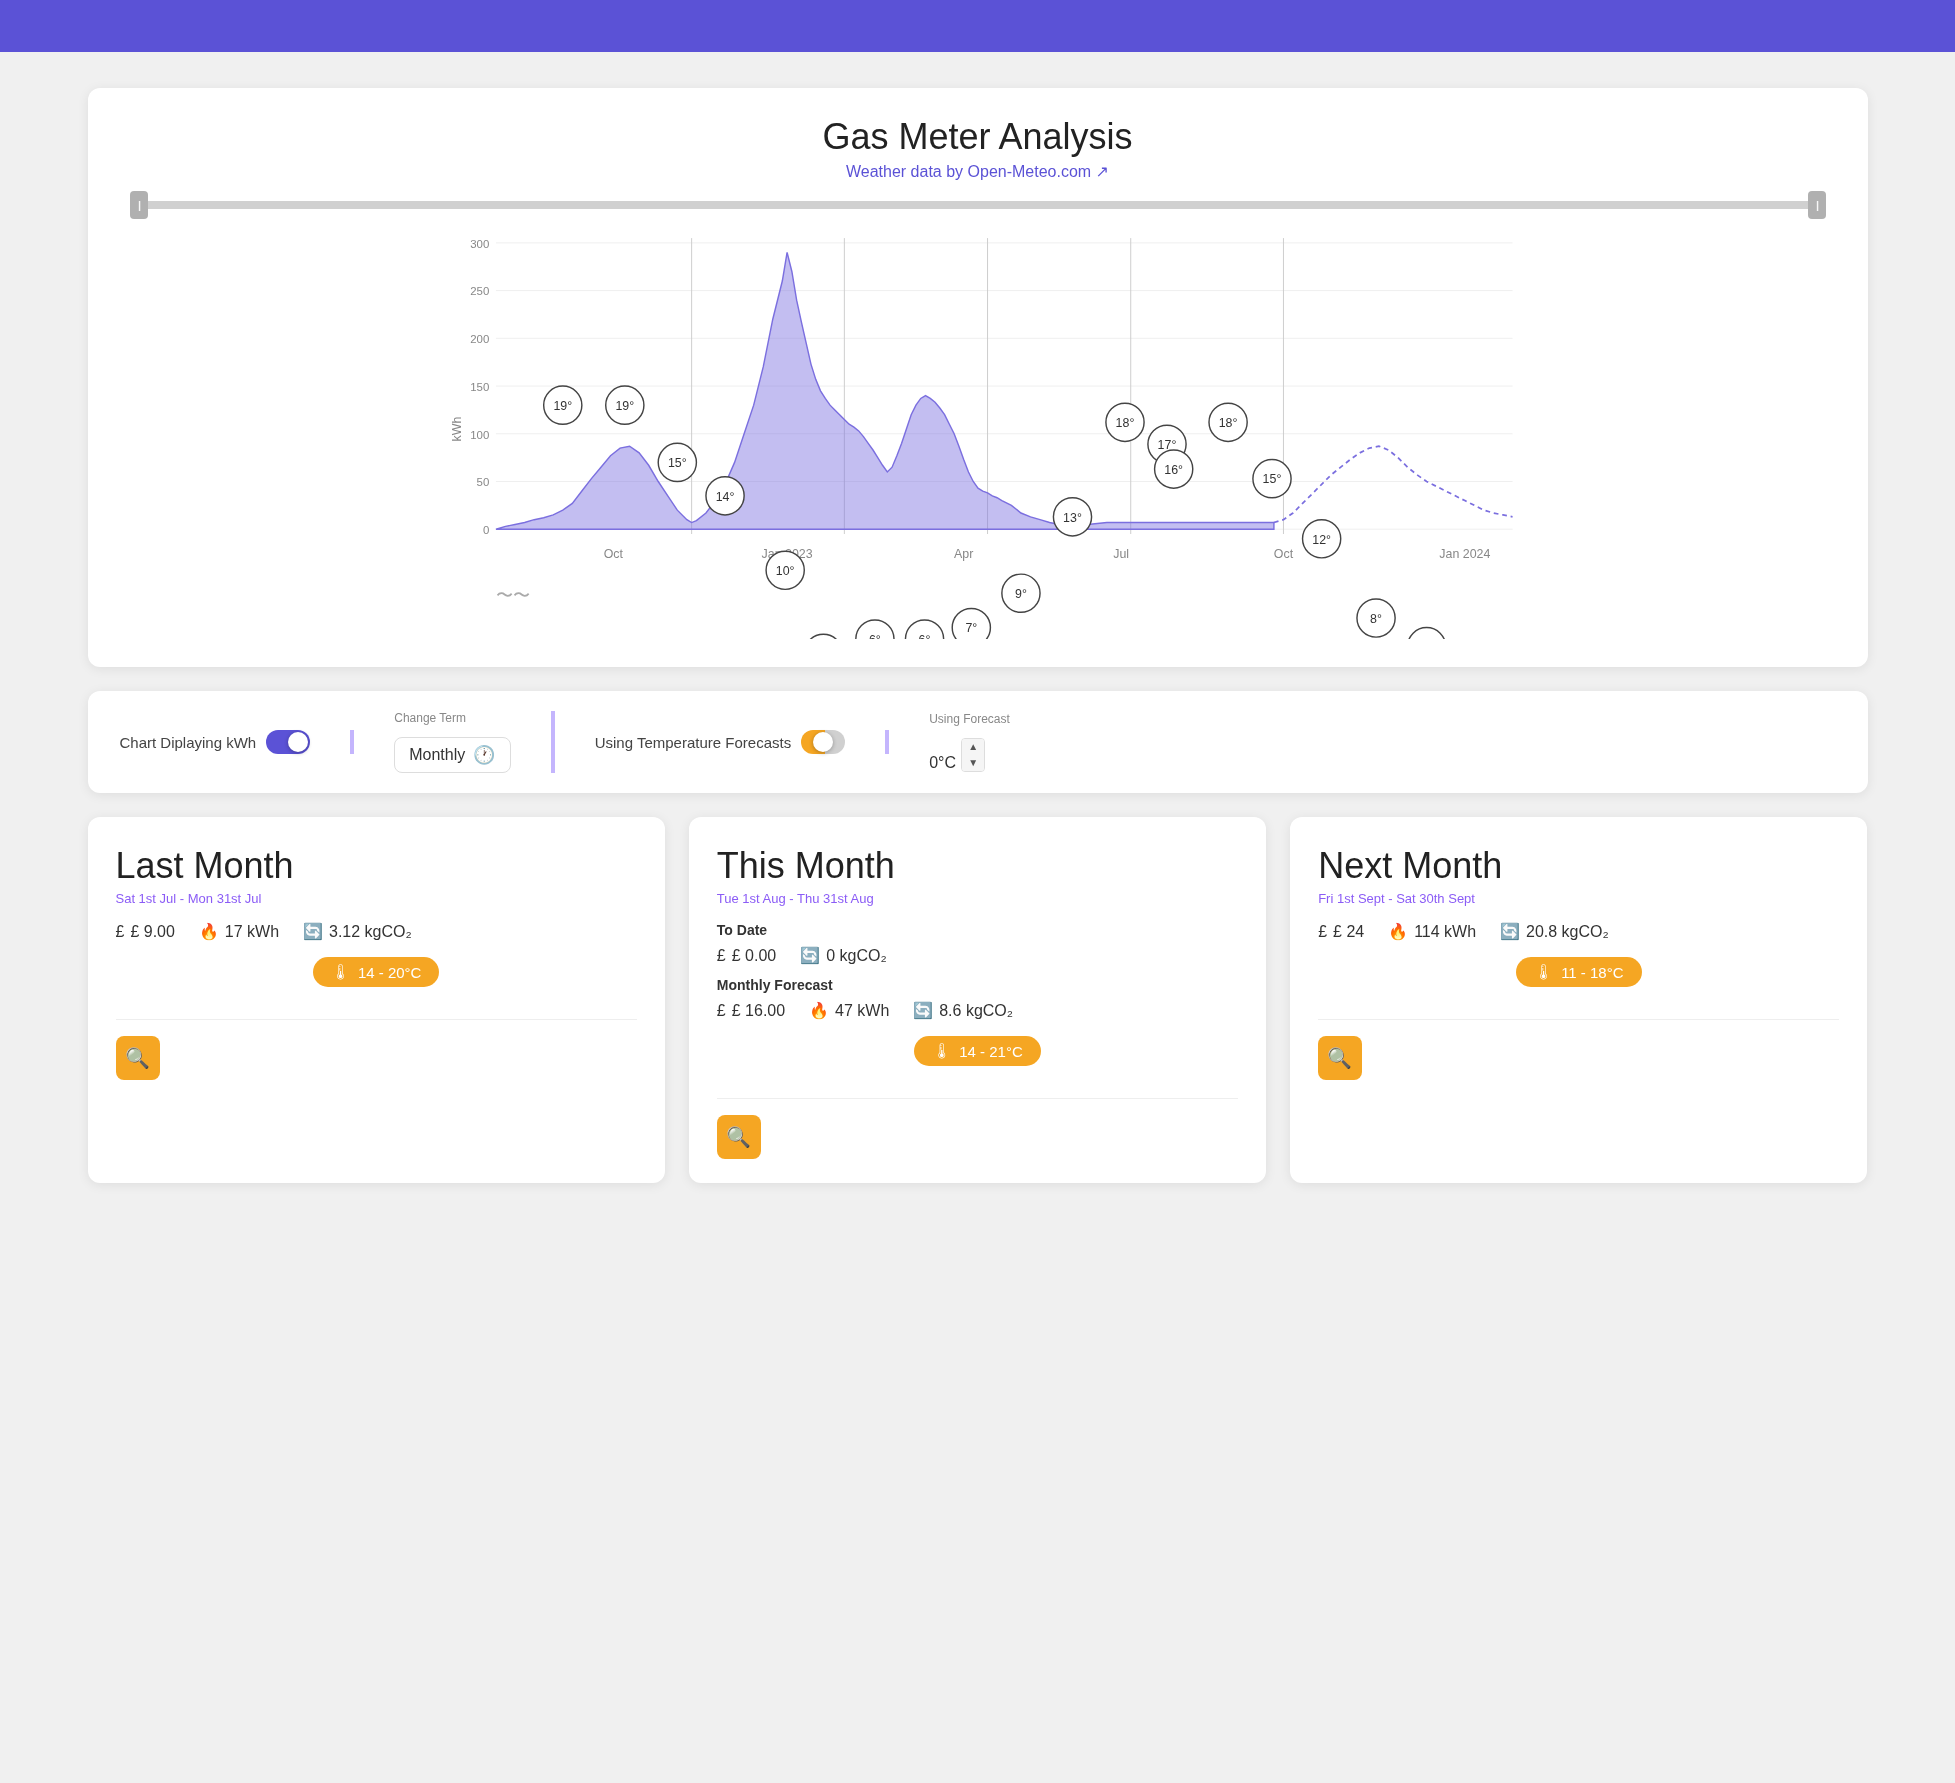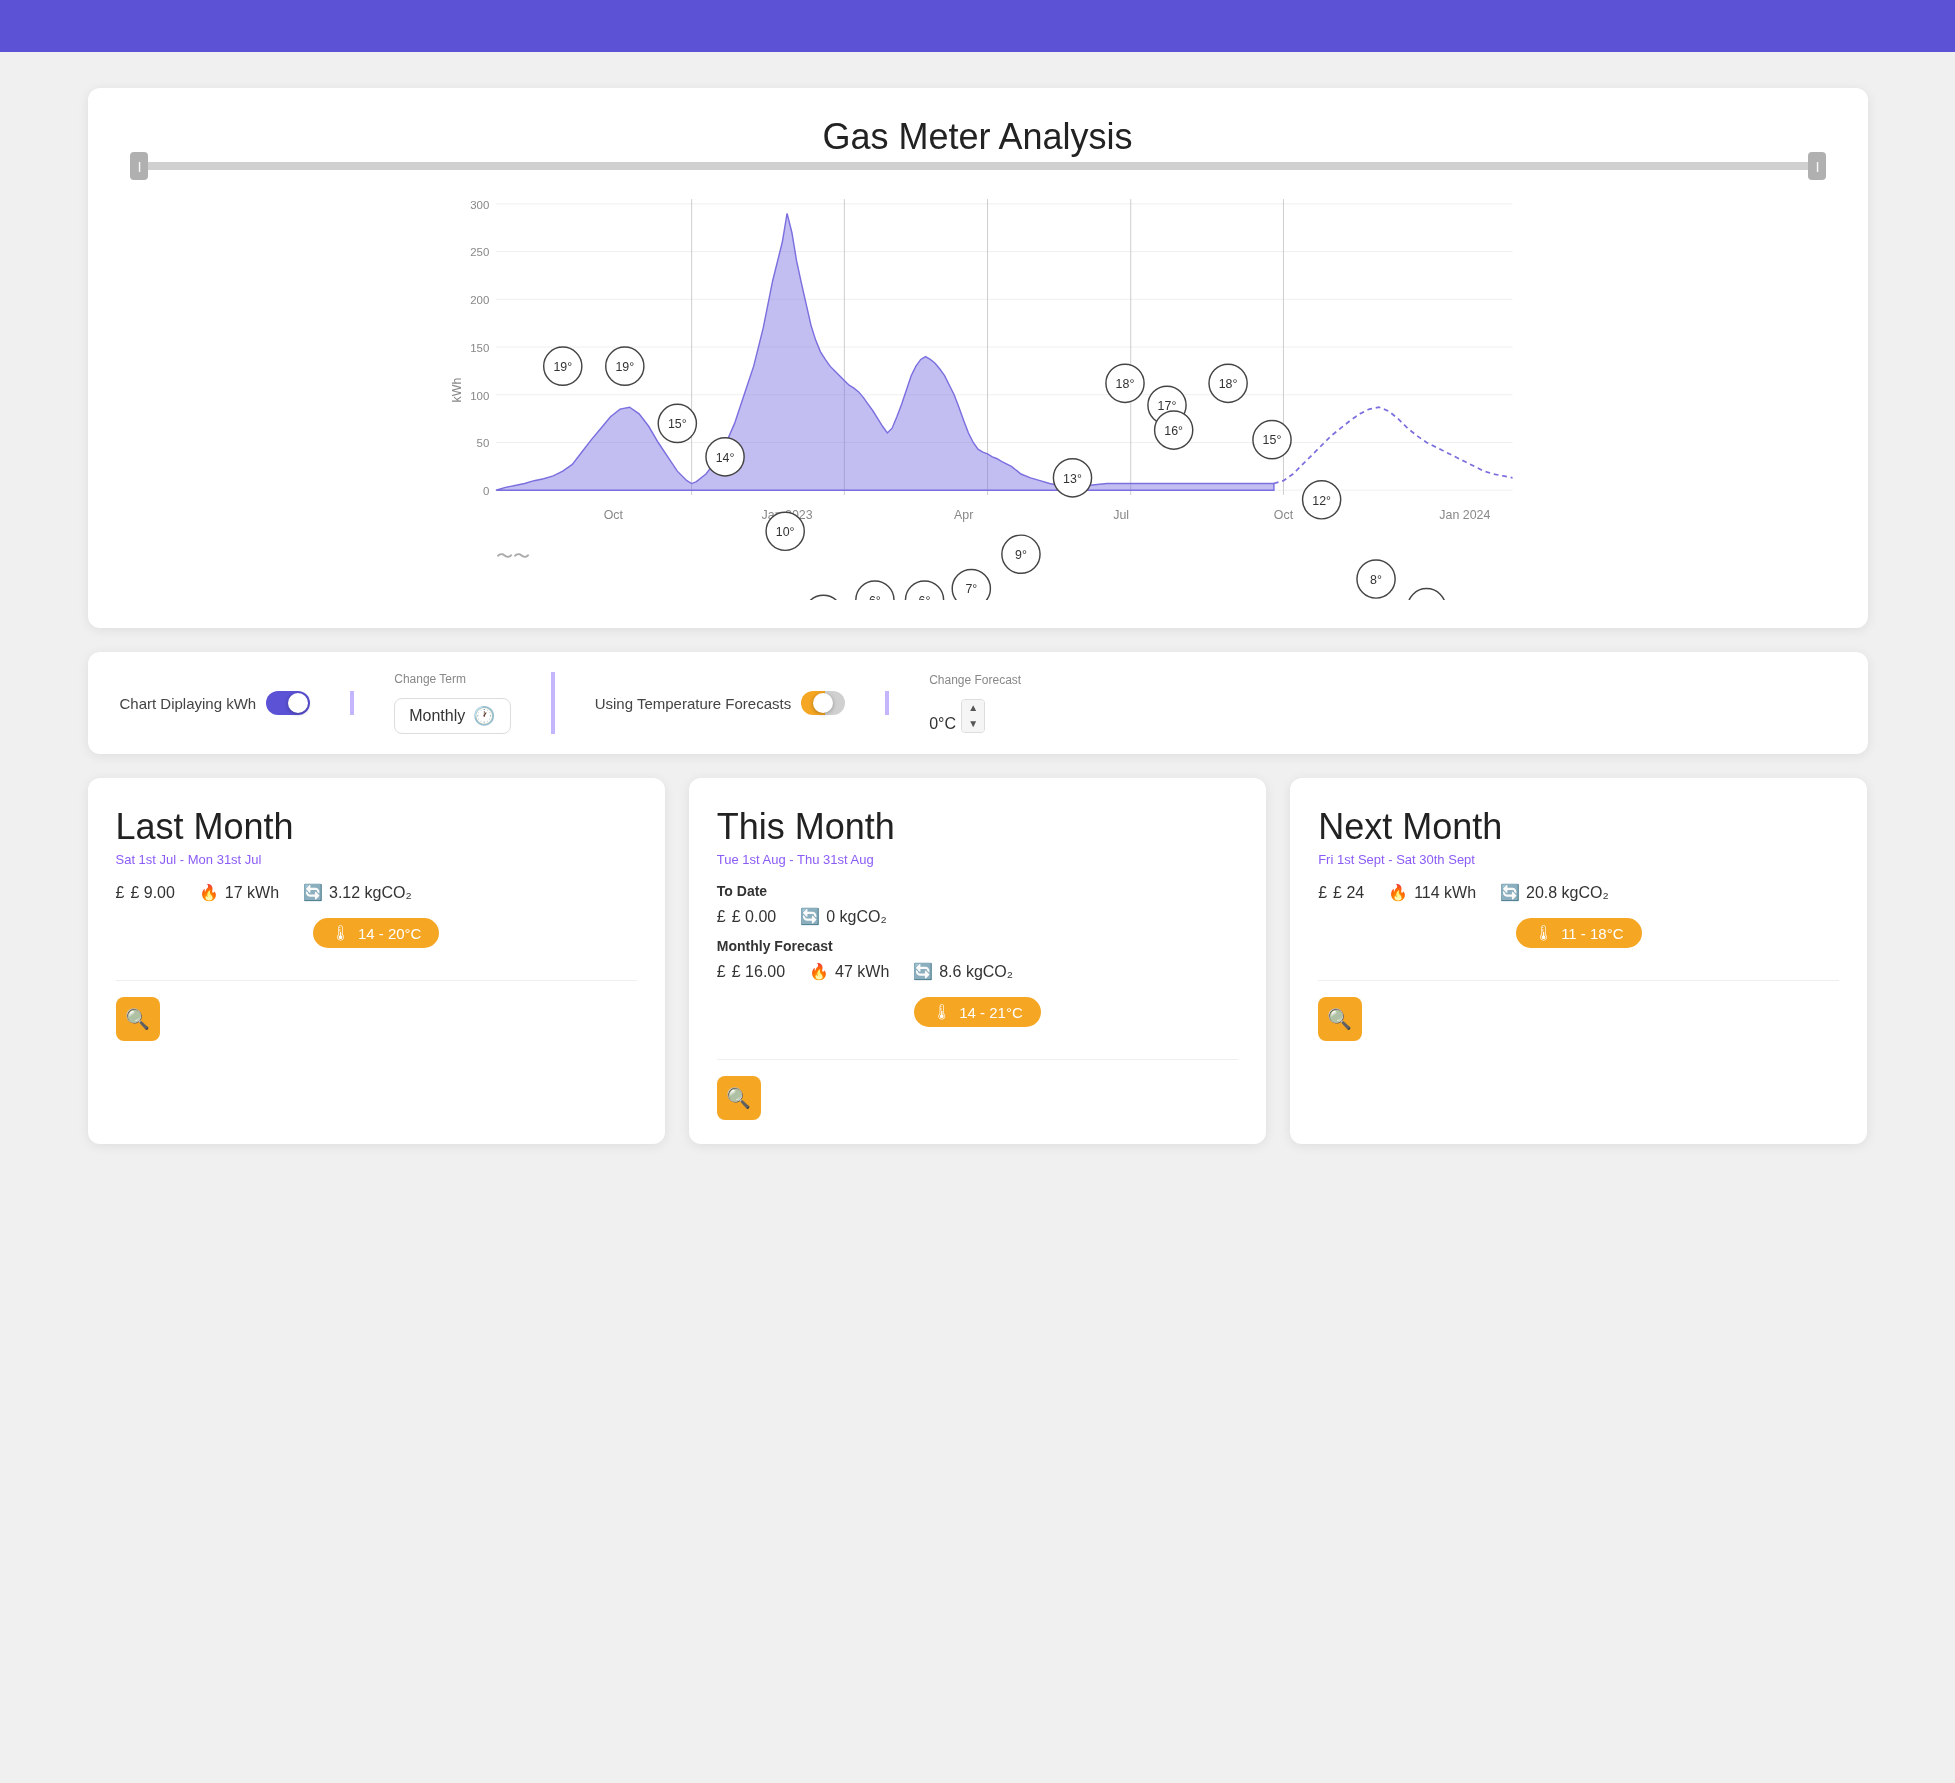--- a/index.html
+++ b/index.html
@@ -248,20 +248,26 @@
   </style>
 </head>
 <body>
 
 <div class="top-bar"></div>
 
 <div class="main-container">
 
   <div class="card">
     <h1 class="chart-title">Gas Meter Analysis</h1>
+    <p class="chart-subtitle">
+      <a>
+        <span>Weather data by Open-Meteo.com</span>
+        <span> ↗</span>
+      </a>
+    </p>
 
     <div class="range-slider-container">
       <div class="range-track">
         <div class="range-thumb range-thumb-left"></div>
         <div class="range-thumb range-thumb-right"></div>
       </div>
     </div>
 
     <div class="chart-area">
       <svg class="chart-svg" viewBox="0 0 1140 440">
@@ -409,21 +415,21 @@
     </div>
 
     <div class="control-group">
       <span class="control-label">Using Temperature Forecasts</span>
       <div class="toggle-switch" style="background: linear-gradient(to right, #f5a623 55%, #d0d0d0 55%);">
         <div class="toggle-knob toggle-knob-mid"></div>
       </div>
     </div>
 
     <div class="control-group" style="flex-direction:column; align-items:flex-start;">
-      <span class="control-sublabel">Change Forecast</span>
+      <span class="control-sublabel">Using Forecast</span>
       <div class="forecast-adjust">
         <span style="font-size:16px; min-width:32px;">0°C</span>
         <div class="spinbox">
           <button class="spinbox-btn">▲</button>
           <button class="spinbox-btn">▼</button>
         </div>
       </div>
     </div>
   </div>
 

